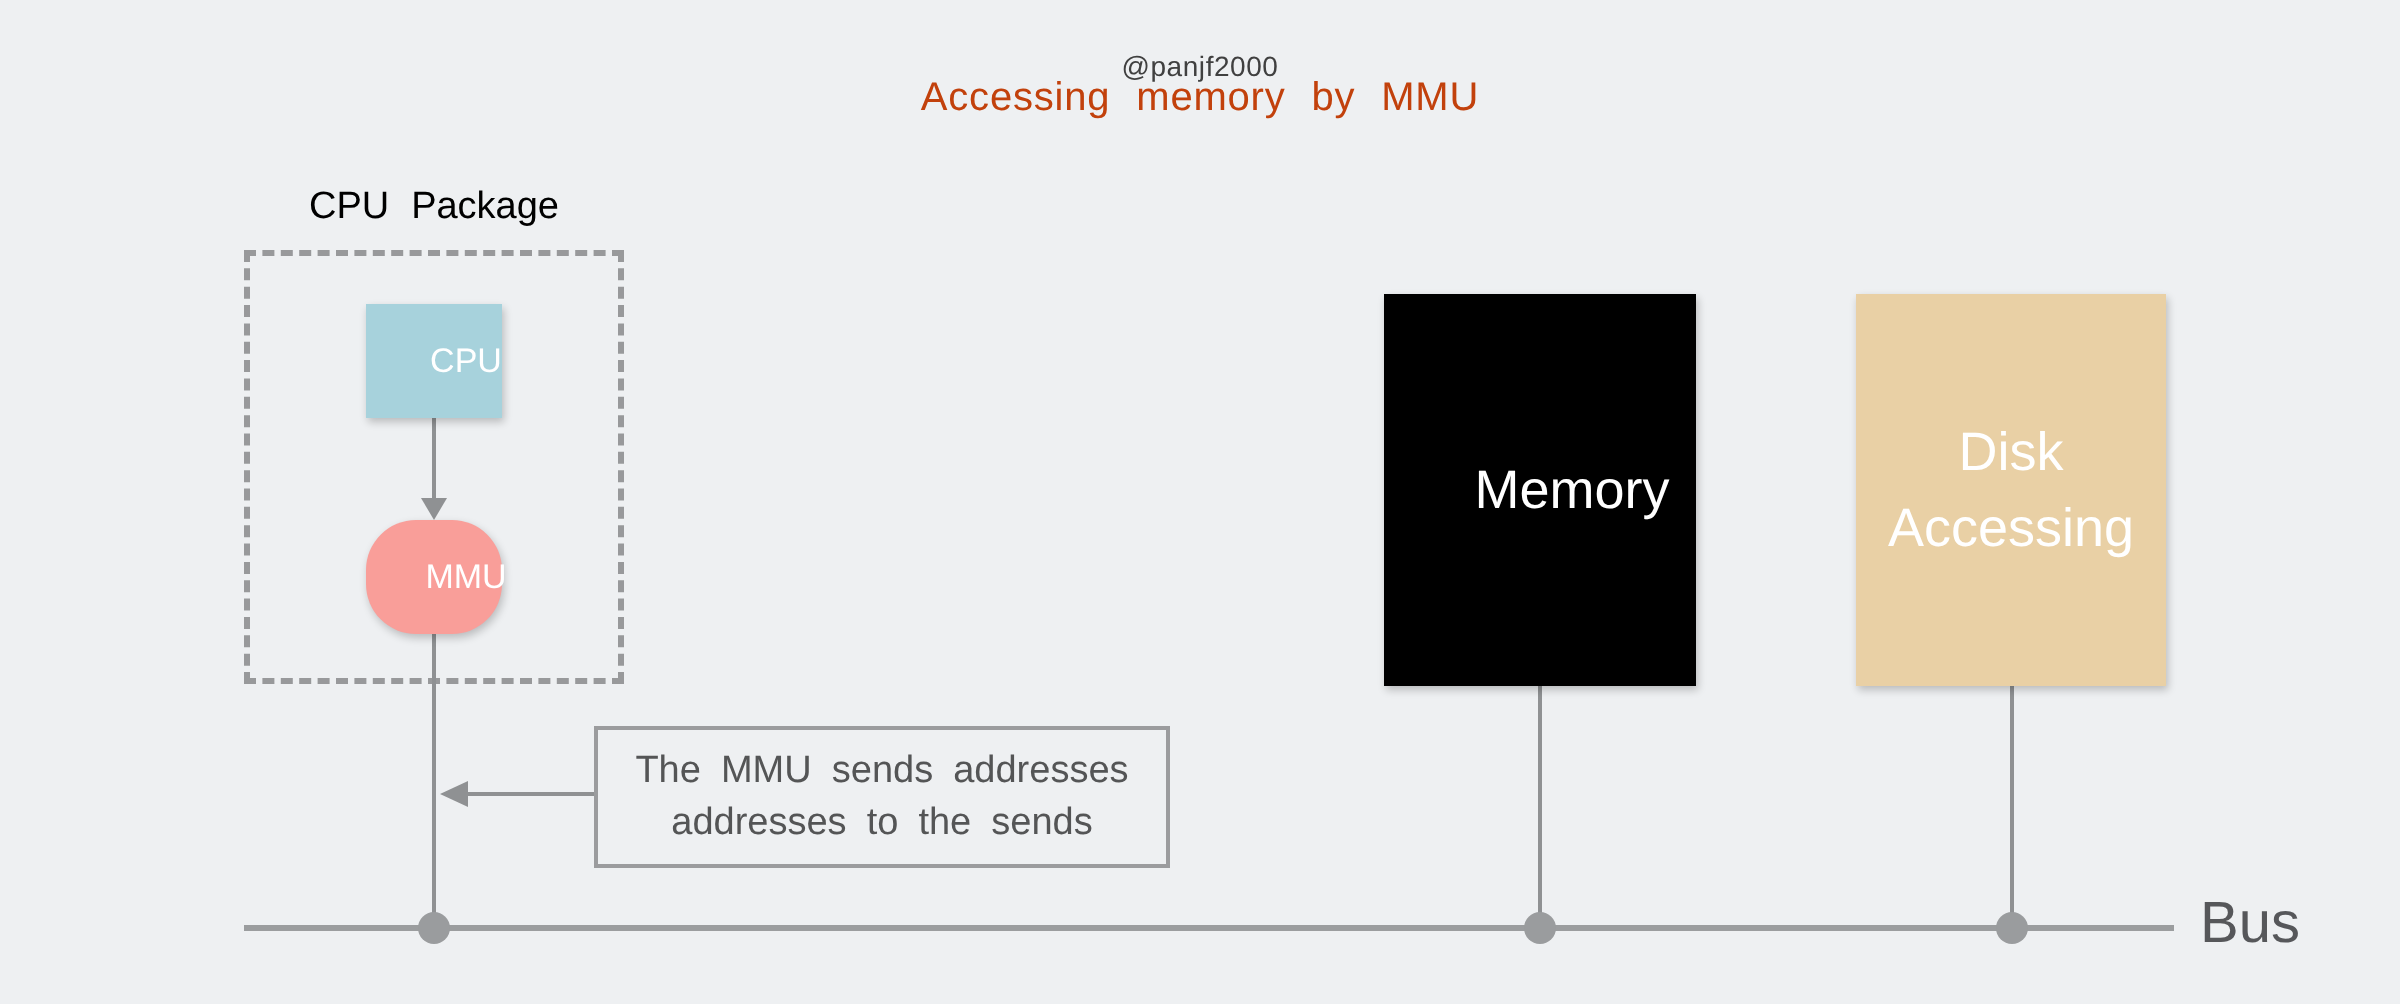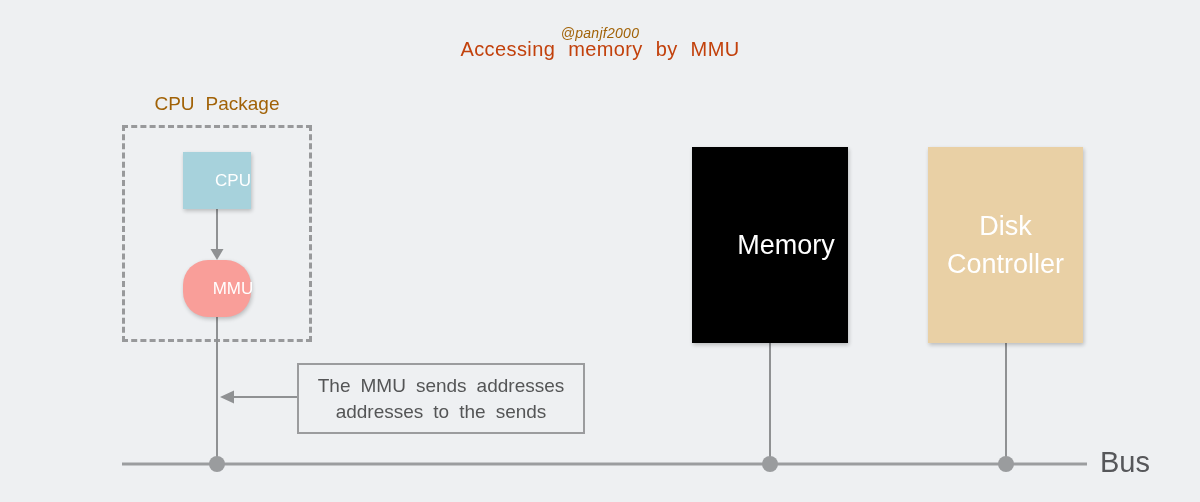--- a/index.html
+++ b/index.html
@@ -24,32 +24,31 @@
     color: #c2410c;
     word-spacing: 0.35em;
     letter-spacing: 0.02em;
     z-index: 4;
     margin-top: 36px;
   }
   .subtitle {
     left: 0; top: 25px; width: 100%;
     text-align: center;
     font-size: 14px;
-    color: #a16207;
+    color: #404040;
     letter-spacing: 0.02em;
     z-index: 4;
-    font-style: italic;
   }
 
   
   .cpu-package-label {
     left: 122px; top: 93px; width: 190px;
     text-align: center;
     font-size: 19px;
-    color: #a16207;
+    color: #000000;
     word-spacing: 0.3em;
     z-index: 4;
   }
   .cpu-package-box {
     left: 122px; top: 125px;
     width: 190px; height: 217px;
     border: 3px dashed #98999b;
     z-index: 1;
   }
 
@@ -129,21 +128,21 @@
     <polygon points="220,397 234,390.5 234,403.5" fill="#8f9193"></polygon>
 
     <circle cx="217" cy="464" r="8" fill="#9a9c9e"></circle>
     <circle cx="770" cy="464" r="8" fill="#9a9c9e"></circle>
     <circle cx="1006" cy="464" r="8" fill="#9a9c9e"></circle>
   </svg>
 
   <div class="abs node node-cpu">CPU</div>
   <div class="abs node node-mmu">MMU</div>
   <div class="abs node node-mem">Memory</div>
-  <div class="abs node node-disk">Disk Controller</div>
+  <div class="abs node node-disk">Disk Accessing</div>
 
   <div class="abs callout">
     <div>The MMU sends addresses</div>
     <div>addresses to the sends</div>
   </div>
 
   <div class="abs bus-label">Bus</div>
 
 </div>
 

